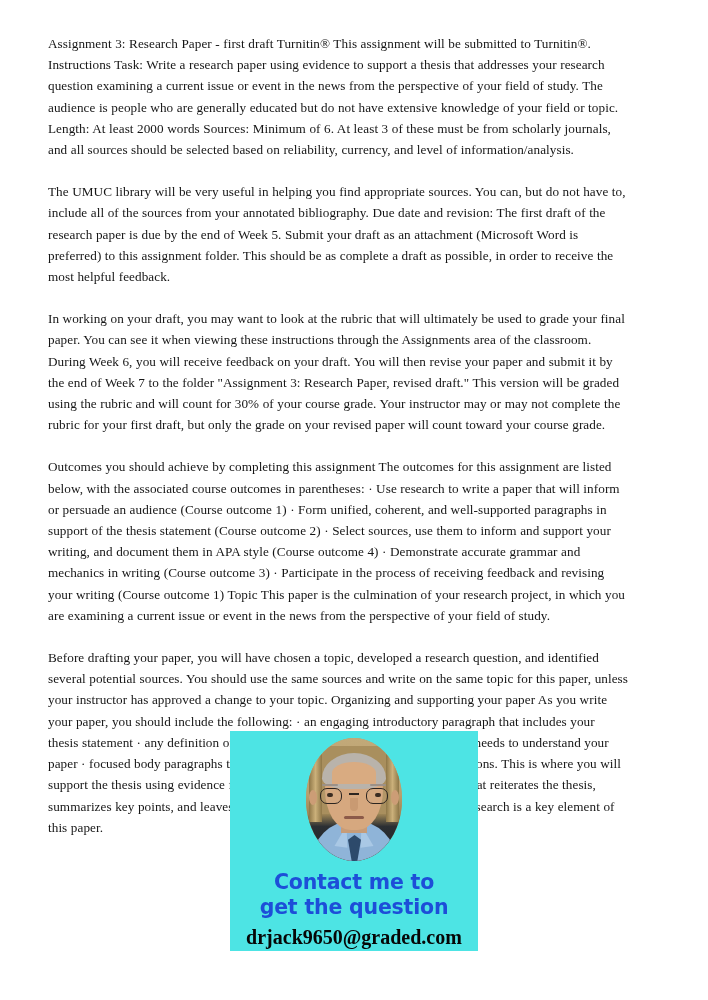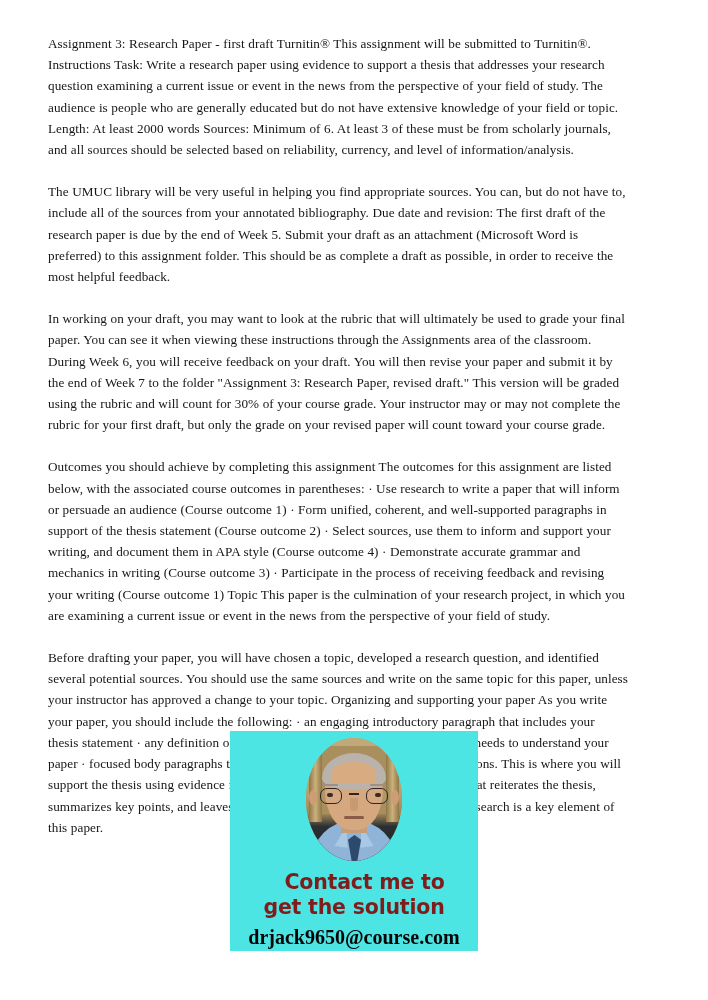--- a/index.html
+++ b/index.html
@@ -175,26 +175,26 @@
   }
   .pt-ear-l, .pt-ear-r {
     top: 52px; width: 8px; height: 15px;
     background: #cc9d76; border-radius: 50%;
   }
   .pt-ear-l { left: 3px; }
   .pt-ear-r { right: 3px; }
 
   #card-headline {
     margin-top: 9px;
-    text-align: right;
+    text-align: center;
     font-family: "DejaVu Sans", "Liberation Sans", sans-serif;
     font-weight: bold;
     font-size: 20.5px;
     line-height: 25px;
-    color: #7f1d1d;
+    color: #1d4ed8;
     letter-spacing: -0.2px;
   }
   #card-headline .hl {
     display: block;
     white-space: nowrap;
   }
   #card-email {
     margin-top: 6px;
     text-align: center;
     font-family: "Liberation Serif", "DejaVu Serif", serif;
@@ -241,20 +241,20 @@
       <div class="pt-layer pt-glass-r"></div>
       <div class="pt-layer pt-bridge"></div>
       <div class="pt-layer pt-eye-l"></div>
       <div class="pt-layer pt-eye-r"></div>
       <div class="pt-layer pt-nose"></div>
       <div class="pt-layer pt-mouth"></div>
     </div>
 
     <div id="card-headline">
       <span class="hl">Contact me to</span>
-      <span class="hl">get the solution</span>
+      <span class="hl">get the question</span>
     </div>
 
-    <div id="card-email">drjack9650@course.com</div>
+    <div id="card-email">drjack9650@graded.com</div>
 
   </div>
 
 </div>
 
 </body></html>

